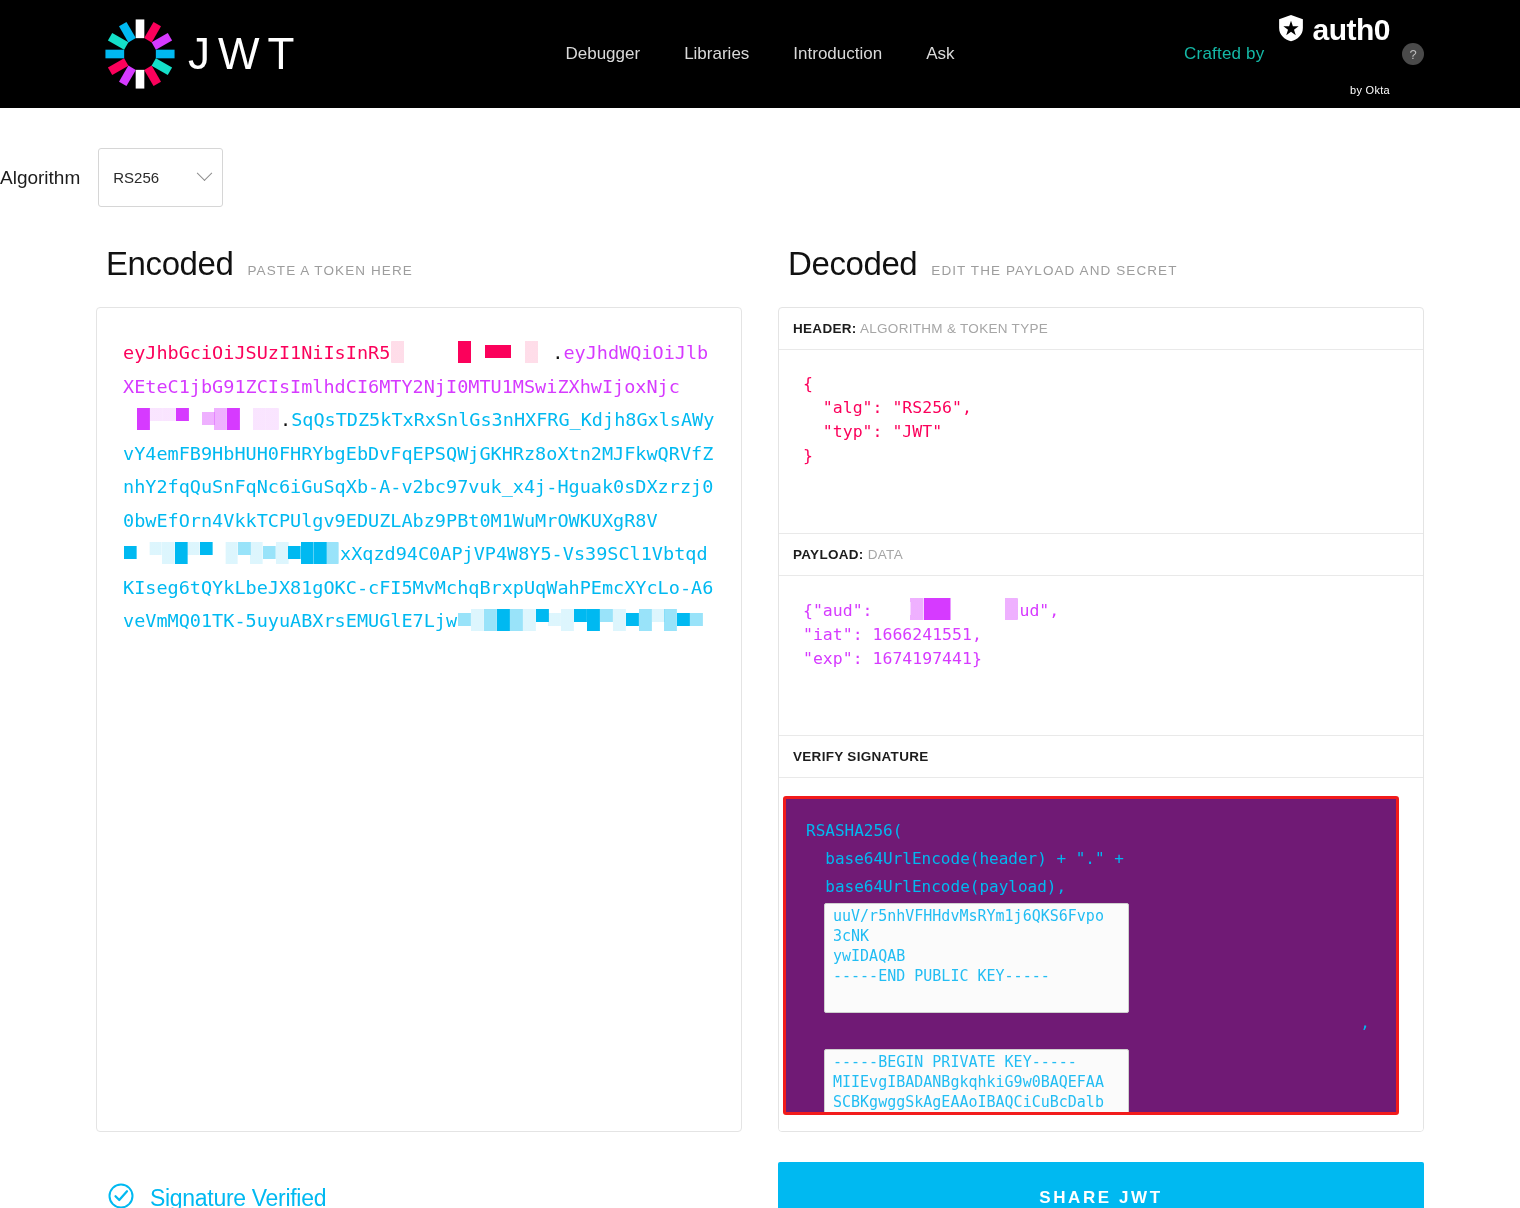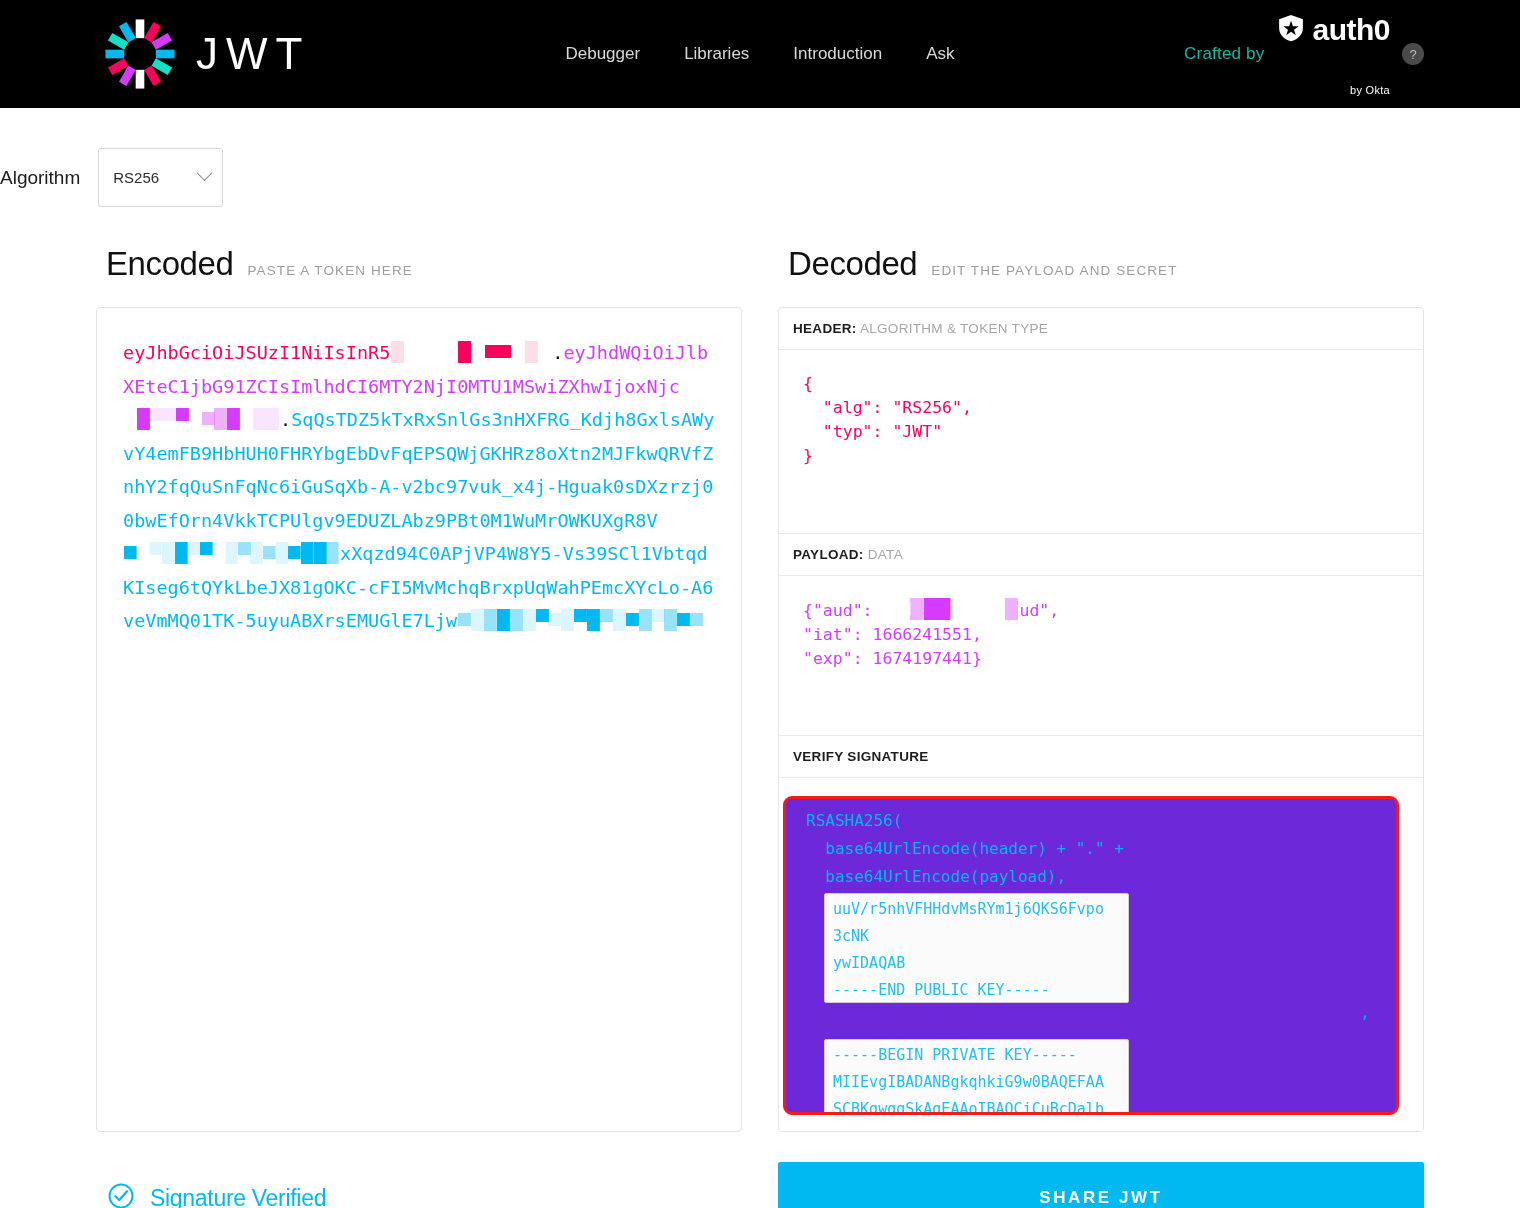--- a/index.html
+++ b/index.html
@@ -13,21 +13,21 @@
 
   
   .topbar {
     height: 108px;
     background: #000000;
     display: flex;
     align-items: center;
     padding: 0 96px 0 104px;
     position: relative;
   }
-  .brand { display: flex; align-items: center; gap: 20px; }
+  .brand { display: flex; align-items: center; gap: 12px; }
   .logo-mark { width: 72px; height: 72px; position: relative; flex: 0 0 auto; }
   .logo-word {
     color: #ffffff;
     font-size: 44px;
     font-weight: 400;
     letter-spacing: 8px;
     line-height: 1;
     font-family: "Liberation Sans", sans-serif;
   }
 
@@ -158,39 +158,39 @@
   .c-payload { color: #d63aff; }
 
   .hdr-pane { height: 184px; border-bottom: 1px solid #e9e9e9; }
   .pl-pane  { height: 160px; border-bottom: 1px solid #e9e9e9; }
 
   .verify-pane { flex: 1 1 auto; position: relative; background: #ffffff; }
   .verify-inner {
     position: absolute;
     left: 4px; right: 24px; top: 18px; bottom: 16px;
     border: 3px solid #f21b1b;
-    border-radius: 9px;
-    background: #6d28d9;
-    padding: 8px 20px;
+    border-radius: 3px;
+    background: #701a75;
+    padding: 18px 20px;
     overflow: hidden;
   }
   .verify-code {
     font-family: "DejaVu Sans Mono", "Liberation Mono", monospace;
     font-size: 16px; line-height: 28px; color: #00b9f1; white-space: pre;
   }
   .keybox {
     border: 1px solid #cfcfcf;
     border-radius: 2px;
     background: #fbfbfb;
     width: 305px;
     margin-left: 18px;
     padding: 2px 8px 4px 8px;
     overflow: hidden;
     font-family: "DejaVu Sans Mono", "Liberation Mono", monospace;
-    font-size: 15px; line-height: 27px; color: #22bdf3;
+    font-size: 15px; line-height: 20px; color: #22bdf3;
     white-space: pre;
   }
   .keybox.pub  { height: 110px; margin-top: 2px; }
   .keybox.priv { height: 140px; margin-top: 16px; }
   .comma-line { color: #00b9f1; font-family: "DejaVu Sans Mono","Liberation Mono",monospace;
                 font-size: 16px; line-height: 20px; text-align: right; padding-right: 6px; }
 
   
   .footer {
     display: flex;

